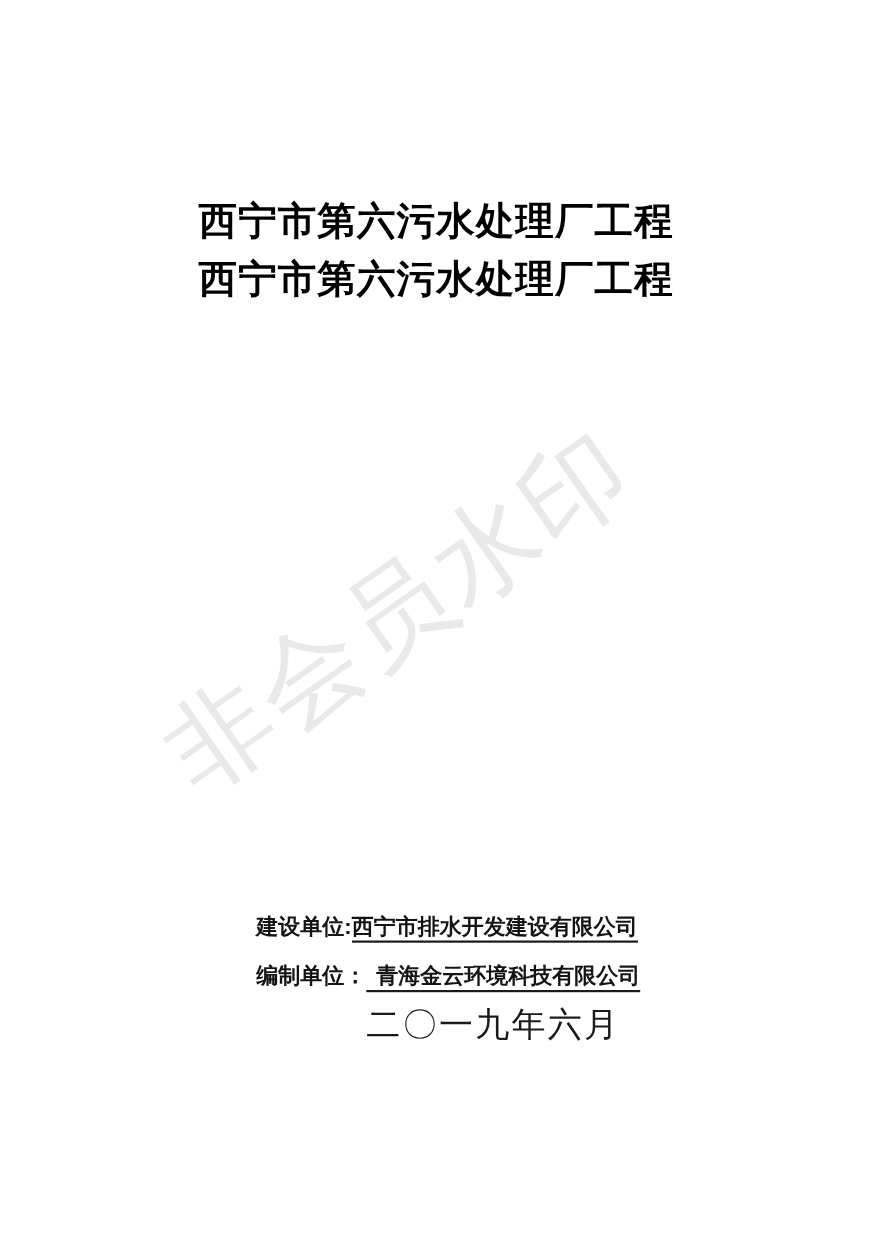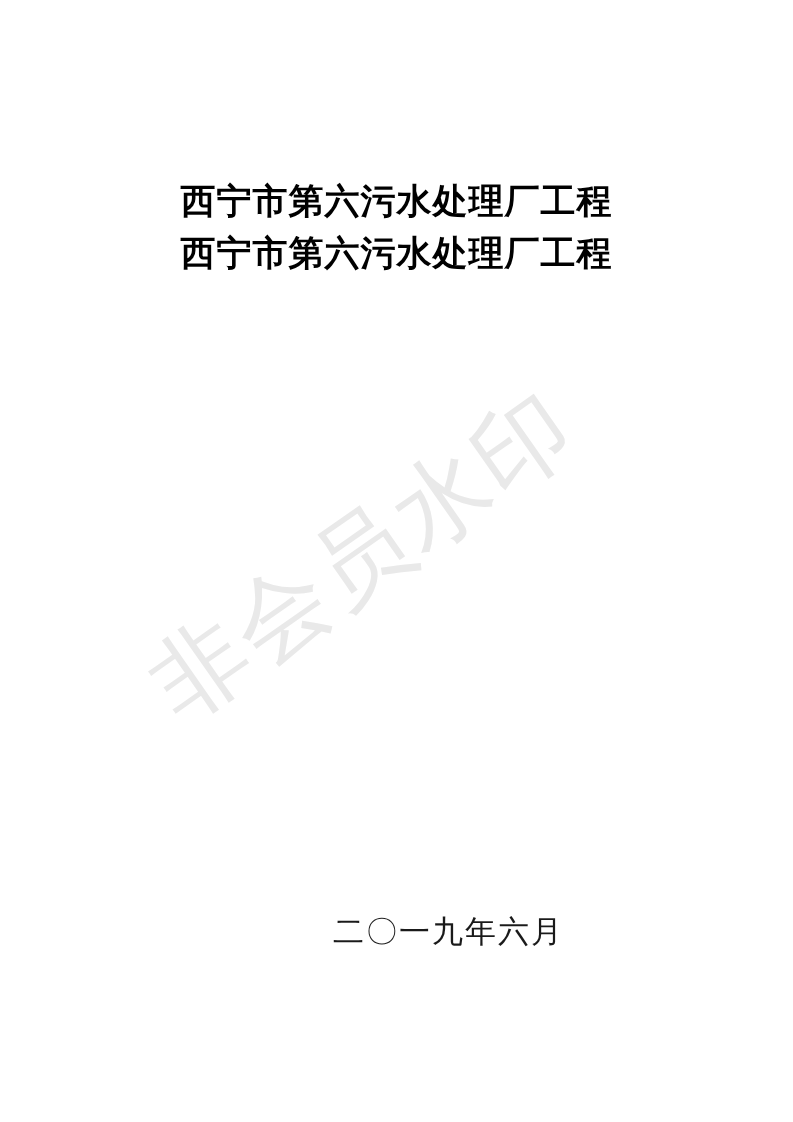--- a/index.html
+++ b/index.html
@@ -79,16 +79,20 @@
 
 <div class="page">
 
   <div class="watermark">非会员水印</div>
 
   <div class="title-block">
     <div>西宁市第六污水处理厂工程</div>
     <div>西宁市第六污水处理厂工程</div>
   </div>
 
+  <div class="signoff">
+    <div class="sig-line"><span>建设单位:</span><span class="uline">西宁市排水开发建设有限公司</span></div>
+    <div class="sig-line"><span>编制单位：</span><span class="uline uline-pad">青海金云环境科技有限公司</span></div>
+  </div>
 
   <div class="report-date">二〇一九年六月</div>
 
 </div>
 
 </body></html>

